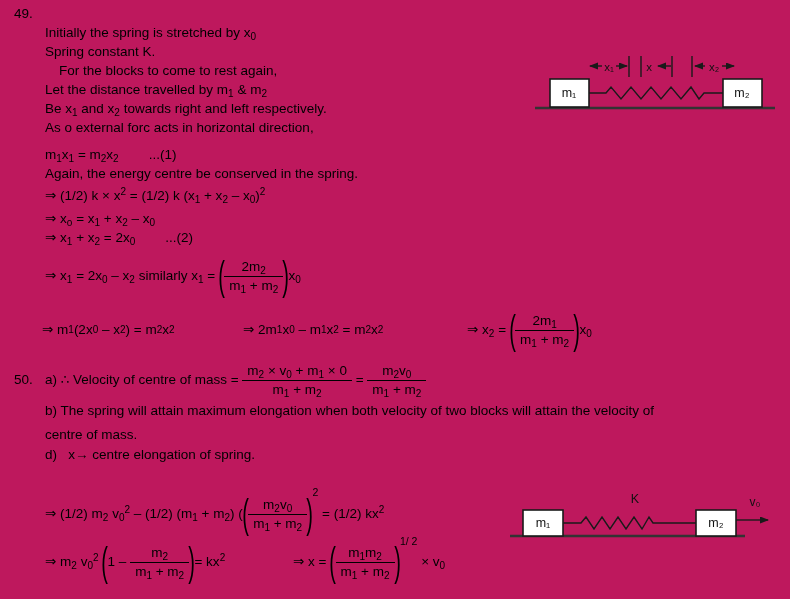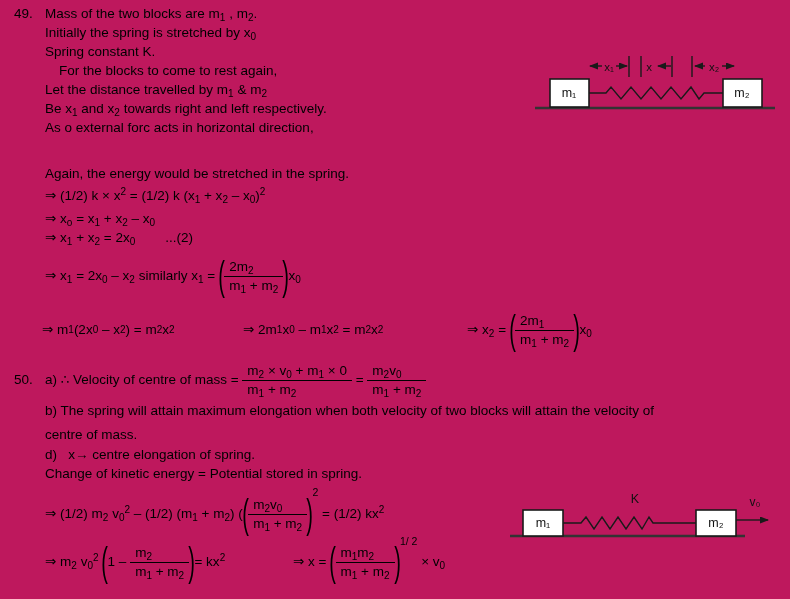--- a/index.html
+++ b/index.html
@@ -2,44 +2,44 @@
 <html><head>
 <meta charset="utf-8">
 <style>
   html,body{margin:0;padding:0;background:#fff;}
   .page{position:relative;width:790px;height:599px;background:#be185d;color:#000;
         font-family:"Liberation Sans","DejaVu Sans",sans-serif;font-size:13.5px;overflow:hidden;padding-left:8px;}
   .abs{position:absolute;white-space:pre;line-height:16px;}
   sub{font-size:10px;vertical-align:-3px;line-height:0;}
   sup{font-size:10px;vertical-align:5px;line-height:0;}
   .frow{position:absolute;display:flex;align-items:center;white-space:pre;line-height:16px;}
-  .frac{display:inline-block;text-align:left;flex:none;}
+  .frac{display:inline-block;text-align:center;flex:none;}
   .num,.den{display:block;padding:1px 5px;line-height:16px;}
   .den{border-top:1.4px solid #000;}
   .bp{flex:none;font-size:40px;font-weight:400;line-height:0.85;transform:scaleX(0.5);margin:0 -4px;}
   .bsup{align-self:flex-start;font-size:10.5px;line-height:1;margin-top:-2px;}
   .tag{margin-left:30px;}
   svg text{font-family:"Liberation Sans","DejaVu Sans",sans-serif;fill:#111;}
 </style>
 </head>
 <body>
 
 <div class="page">
 
   <div class="abs" style="left:14px;top:6px">49.</div>
-  <div class="abs" style="left:45px;top:6px">Mass of the two blocks are m<sub>1</sub> , m<sub>2</sub>.</div>
   <div class="abs" style="left:45px;top:25px">Initially the spring is stretched by x<sub>0</sub></div>
   <div class="abs" style="left:45px;top:44px">Spring constant K.</div>
   <div class="abs" style="left:59px;top:63px">For the blocks to come to rest again,</div>
   <div class="abs" style="left:45px;top:82px">Let the distance travelled by m<sub>1</sub> &amp; m<sub>2</sub></div>
   <div class="abs" style="left:45px;top:101px">Be x<sub>1</sub> and x<sub>2</sub> towards right and left respectively.</div>
   <div class="abs" style="left:45px;top:120px">As o external forc acts in horizontal direction,</div>
 
+  <div class="abs" style="left:45px;top:147px"><span>m<sub>1</sub>x<sub>1</sub> = m<sub>2</sub>x<sub>2</sub></span><span class="tag">...(1)</span></div>
 
-  <div class="abs" style="left:45px;top:166px">Again, the energy would be stretched in the spring.</div>
+  <div class="abs" style="left:45px;top:166px">Again, the energy centre be conserved in the spring.</div>
   <div class="abs" style="left:45px;top:188px">⇒ (1/2) k × x<sup>2</sup> = (1/2) k (x<sub>1</sub> + x<sub>2</sub> – x<sub>0</sub>)<sup>2</sup></div>
   <div class="abs" style="left:45px;top:211px">⇒ x<sub>o</sub> = x<sub>1</sub> + x<sub>2</sub> – x<sub>0</sub></div>
 
   <div class="abs" style="left:45px;top:230px"><span>⇒ x<sub>1</sub> + x<sub>2</sub> = 2x<sub>0</sub></span><span class="tag">...(2)</span></div>
 
   <div class="frow" style="left:45px;top:253px;height:46px">
     <span>⇒ x<sub>1</sub> = 2x<sub>0</sub> – x<sub>2</sub> similarly x<sub>1</sub> = </span>
     <span class="bp">(</span>
     <span class="frac"><span class="num">2m<sub>2</sub></span><span class="den">m<sub>1</sub> + m<sub>2</sub></span></span>
     <span class="bp">)</span>
@@ -60,21 +60,20 @@
   <div class="frow" style="left:45px;top:358px;height:44px">
     <span>a) ∴ Velocity of centre of mass = </span>
     <span class="frac"><span class="num">m<sub>2</sub> × v<sub>0</sub> + m<sub>1</sub> × 0</span><span class="den">m<sub>1</sub> + m<sub>2</sub></span></span>
     <span> = </span>
     <span class="frac"><span class="num">m<sub>2</sub>v<sub>0</sub></span><span class="den">m<sub>1</sub> + m<sub>2</sub></span></span>
   </div>
 
   <div class="abs" style="left:45px;top:403px">b) The spring will attain maximum elongation when both velocity of two blocks will attain the velocity of</div>
   <div class="abs" style="left:45px;top:427px">centre of mass.</div>
   <div class="abs" style="left:45px;top:447px">d)   x→ centre elongation of spring.</div>
-  <div class="abs" style="left:45px;top:466px">Change of kinetic energy = Potential stored in spring.</div>
 
   <div class="frow" style="left:45px;top:489px;height:50px">
     <span>⇒ (1/2) m<sub>2</sub> v<sub>0</sub><sup>2</sup> – (1/2) (m<sub>1</sub> + m<sub>2</sub>) (</span>
     <span class="bp">(</span>
     <span class="frac"><span class="num">m<sub>2</sub>v<sub>0</sub></span><span class="den">m<sub>1</sub> + m<sub>2</sub></span></span>
     <span class="bp">)</span>
     <span class="bsup">2</span>
     <span> = (1/2) kx<sup>2</sup></span>
   </div>
 

